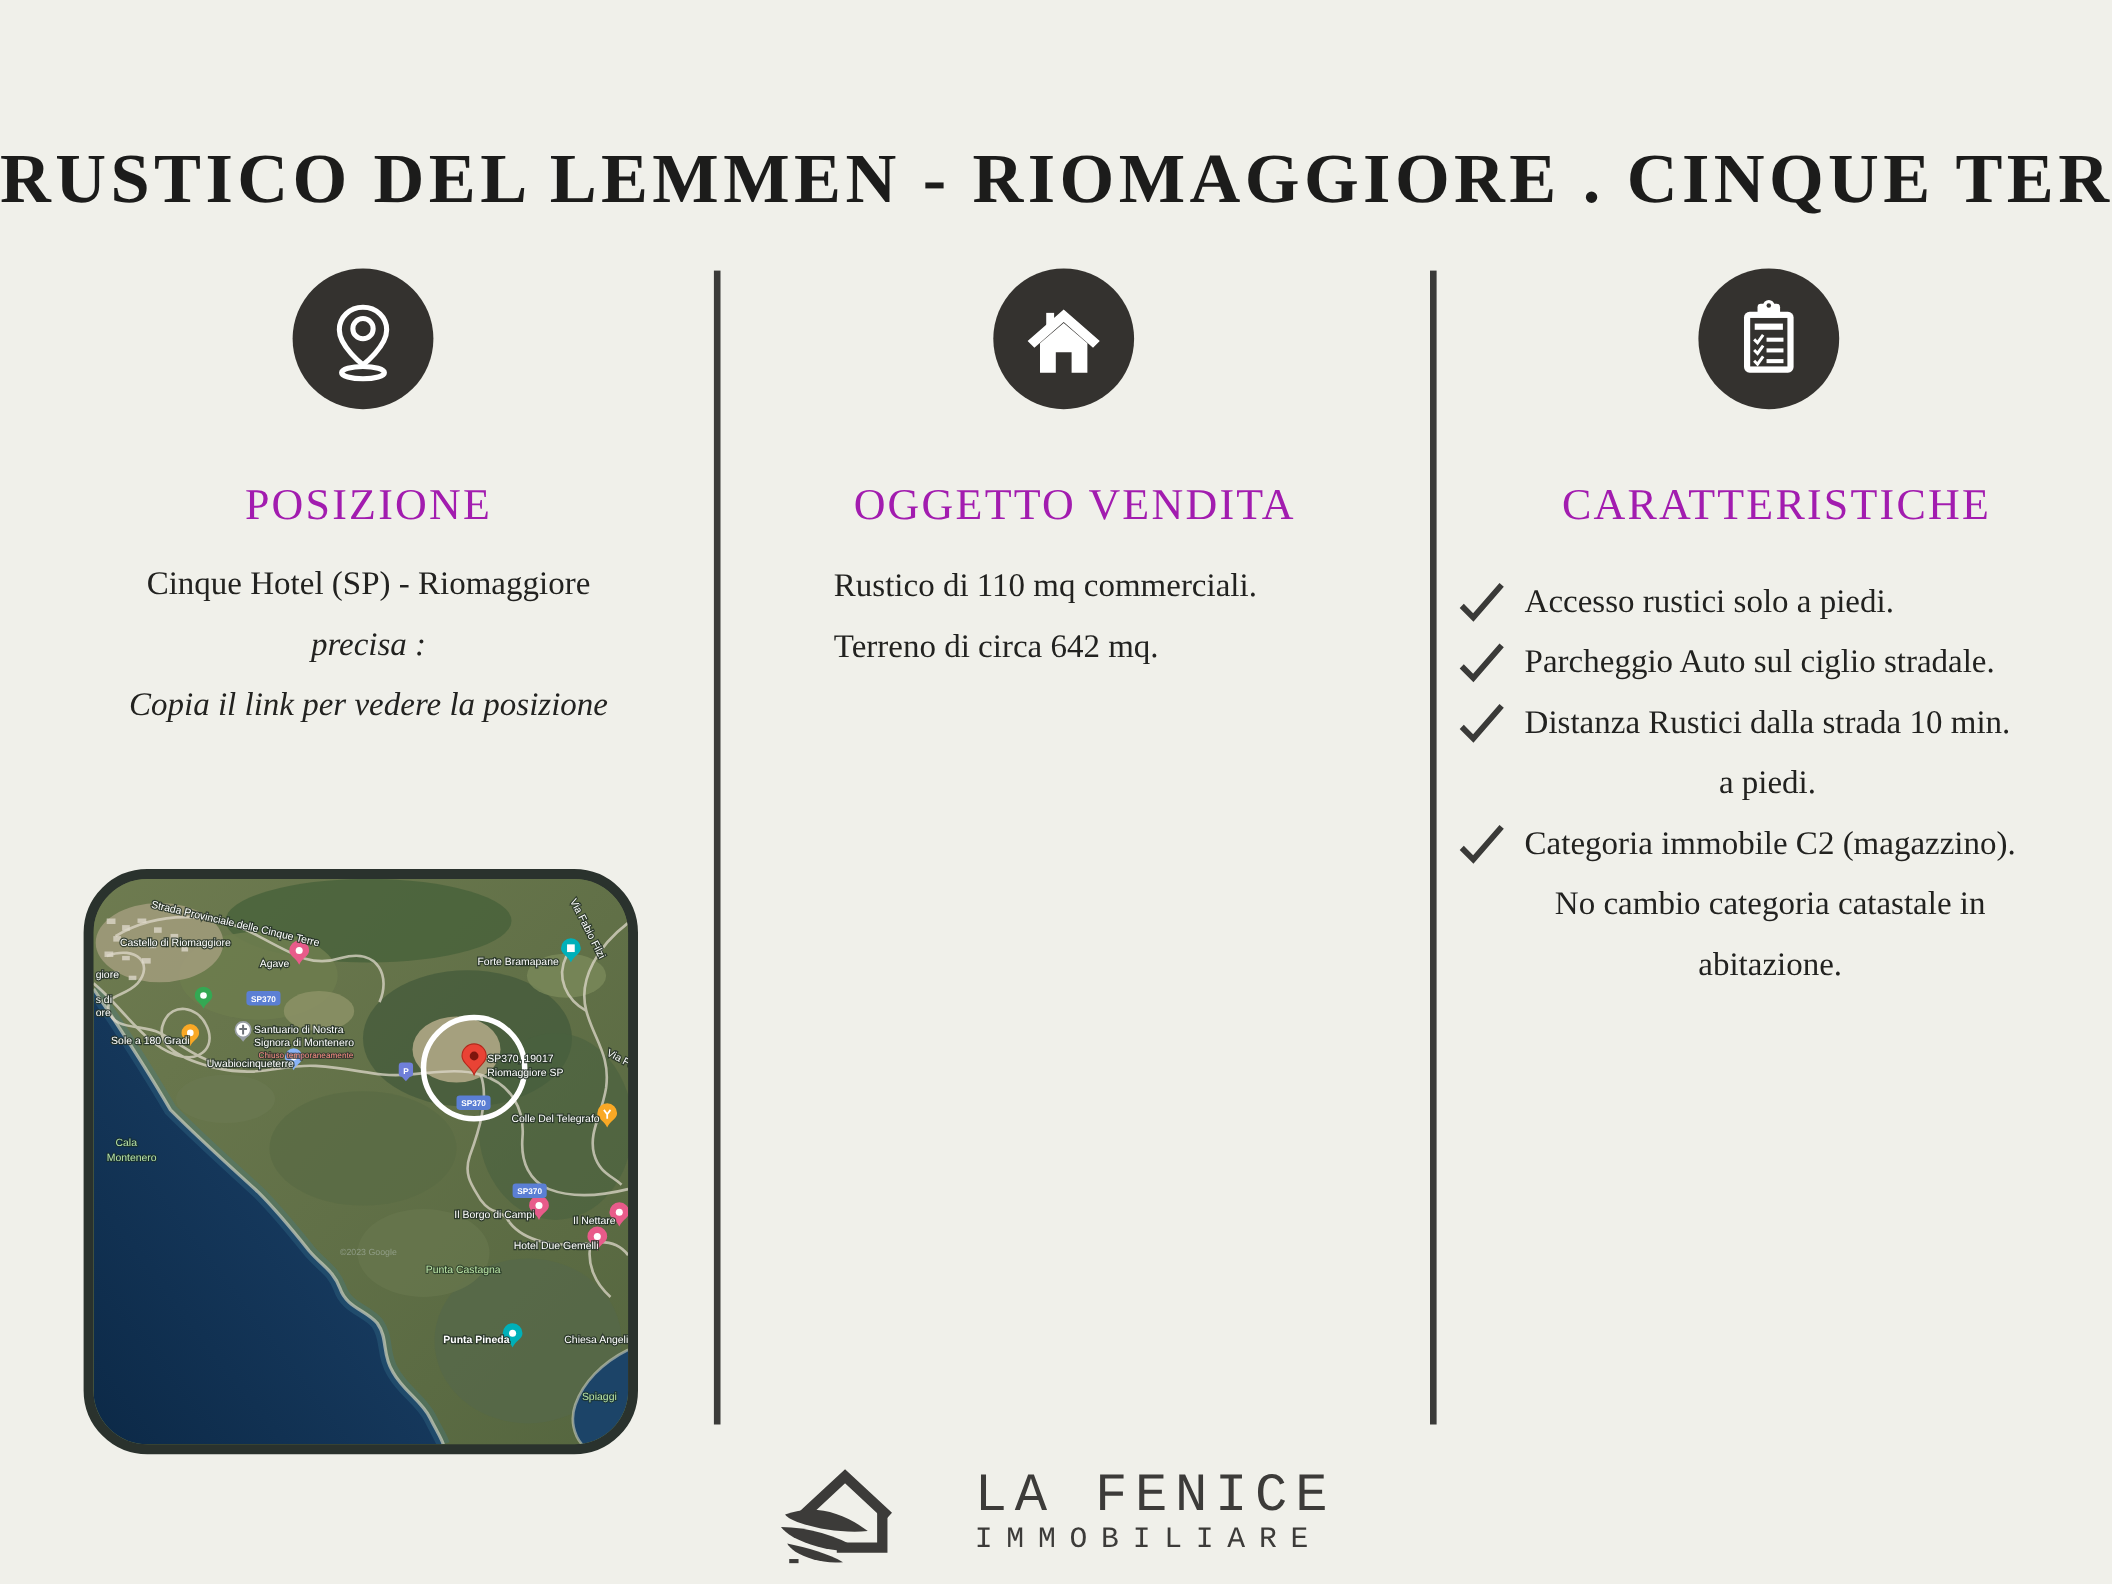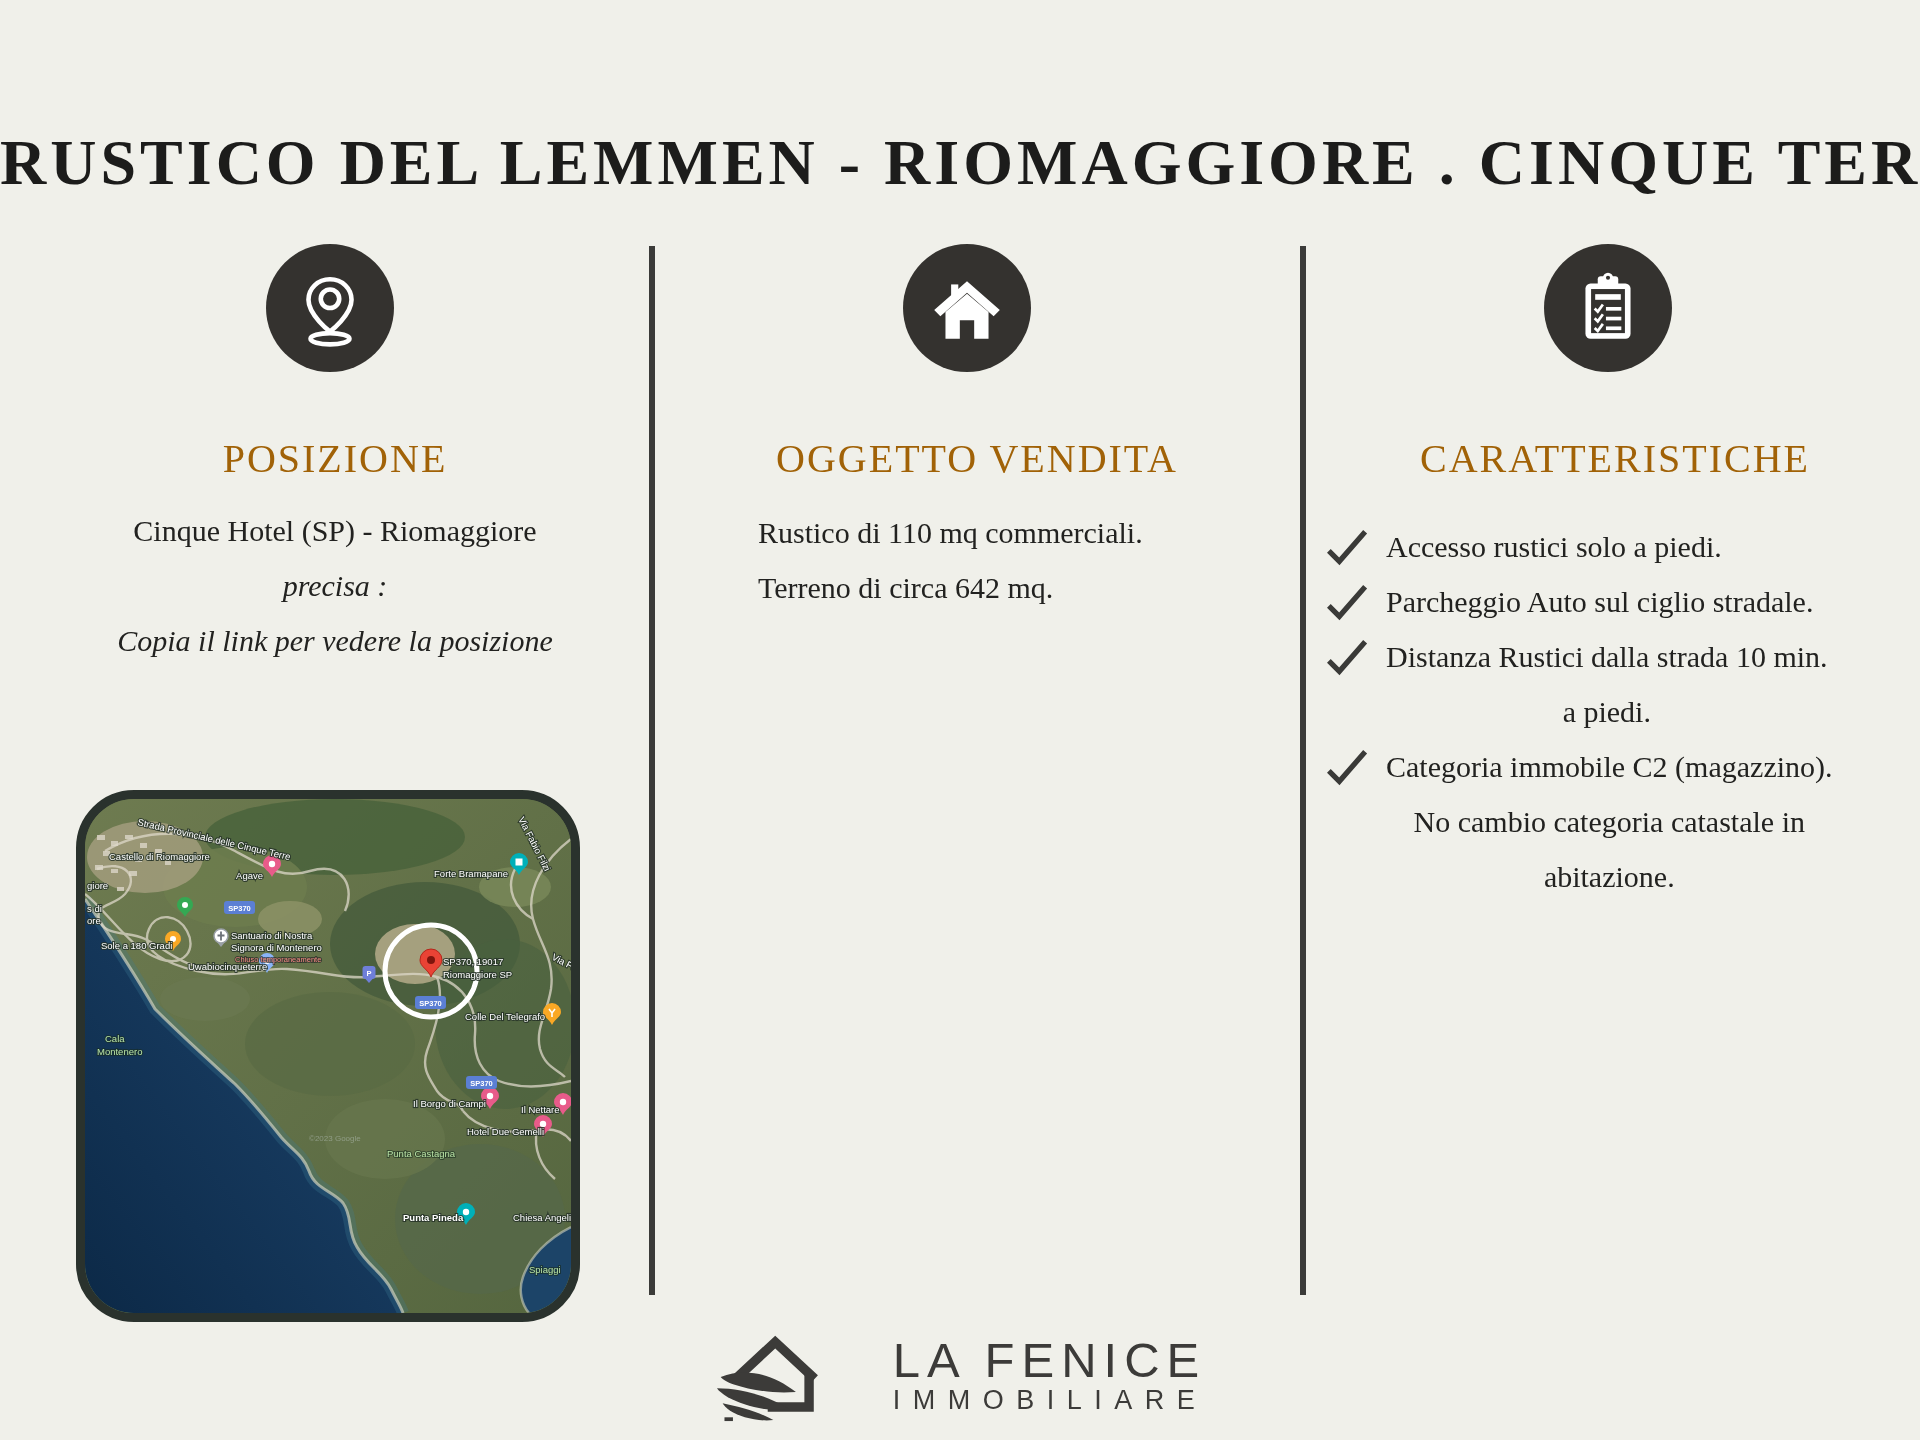--- a/index.html
+++ b/index.html
@@ -21,21 +21,21 @@
   
   .icon-circle{
     width:128px;height:128px;border-radius:50%;
     background:#34322f;display:flex;align-items:center;justify-content:center;
     top:244px;
   }
   .icon-circle svg{display:block;}
   
   .col-heading{
     top:436px;text-align:center;font-size:40px;line-height:46px;
-    letter-spacing:2px;color:#a16207;font-weight:400;white-space:nowrap;
+    letter-spacing:2px;color:#a21caf;font-weight:400;white-space:nowrap;
   }
   
   .c1-text{left:15px;top:503px;width:640px;text-align:center;font-size:30px;}
   .c1-text .ln{line-height:55px;white-space:nowrap;}
   .c1-text .it{font-style:italic;}
   .c1-link{font-weight:700;font-size:29px;line-height:50px;white-space:nowrap;}
   
   .c2-text{left:748px;top:505px;width:560px;font-size:30px;}
   .c2-text .ln{line-height:55px;white-space:nowrap;margin-left:10px;}
   
@@ -54,21 +54,21 @@
   .maplabel{font-family:"Liberation Sans",sans-serif;paint-order:stroke;stroke:rgba(38,50,40,0.85);stroke-width:2.2px;fill:#ffffff;font-size:9.5px;}
   .maplabel-green{font-family:"Liberation Sans",sans-serif;paint-order:stroke;stroke:rgba(25,45,30,0.6);stroke-width:2px;fill:#b9e3a6;font-size:9.5px;}
   .maplabel-red{font-family:"Liberation Sans",sans-serif;paint-order:stroke;stroke:rgba(40,40,40,0.7);stroke-width:1.8px;fill:#f28b82;font-size:7.5px;}
   .badge-txt{font-family:"Liberation Sans",sans-serif;fill:#ffffff;font-size:7.5px;font-weight:700;}
   .map-copyright{font-family:"Liberation Sans",sans-serif;fill:#cfd8dc;opacity:.4;font-size:8px;}
   
   .footer{
     left:0;right:0;top:1328px;display:flex;justify-content:center;align-items:center;
     gap:16px;color:#3c3b39;
   }
-  .brand{font-family:Liberation Sans, sans-serif;margin-left:32px;}
+  .brand{font-family:Liberation Mono, monospace;margin-left:32px;}
   .brand-line1{font-size:49px;line-height:50px;letter-spacing:7px;white-space:nowrap;}
   .brand-line2{font-size:27px;line-height:30px;letter-spacing:12.5px;white-space:nowrap;}
 </style>
 </head>
 <body>
 
 <h1 class="abs title">RUSTICO DEL LEMMEN - RIOMAGGIORE . CINQUE TERRE</h1>
 
 <div class="abs vdivider" style="left:649px;"></div>
 <div class="abs vdivider" style="left:1300px;"></div>

